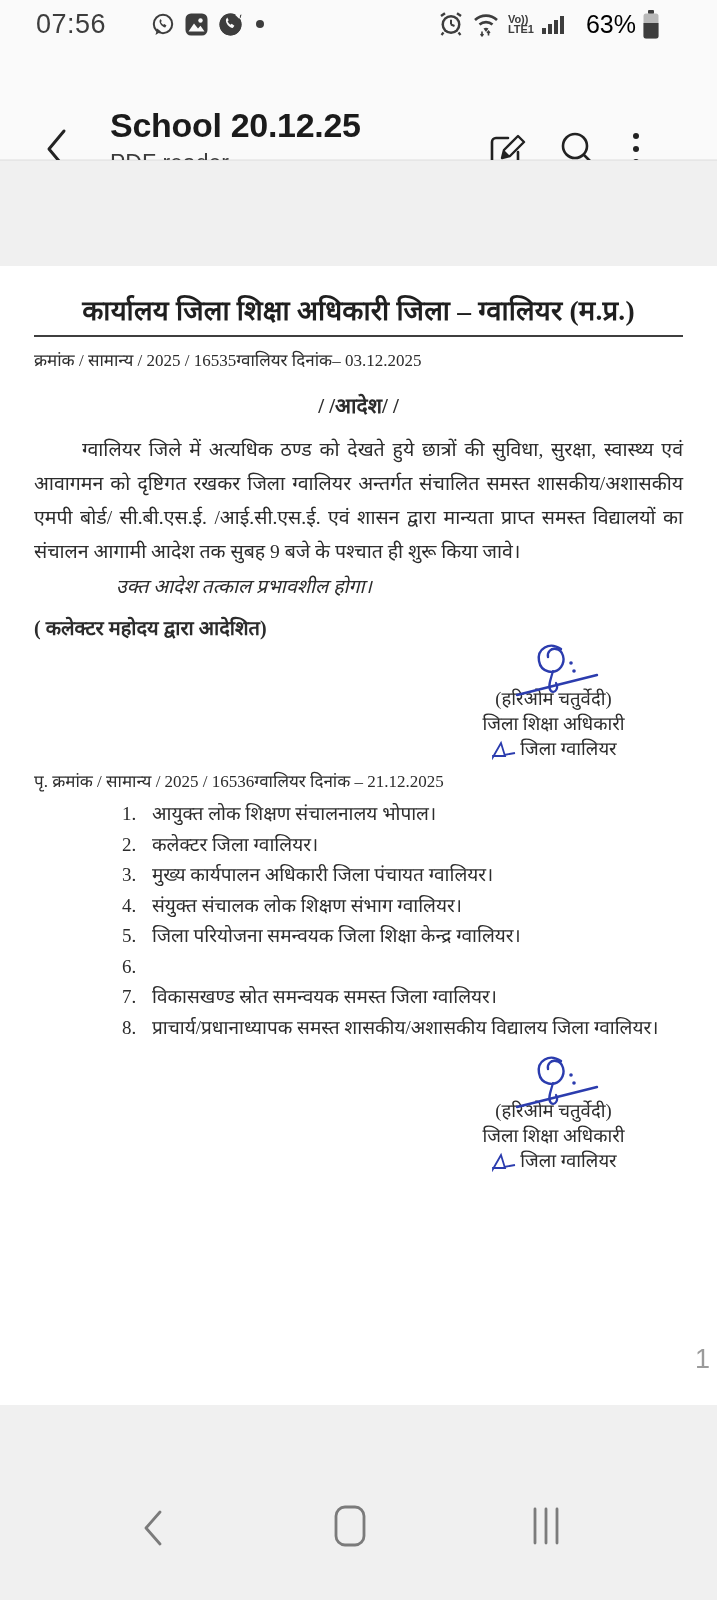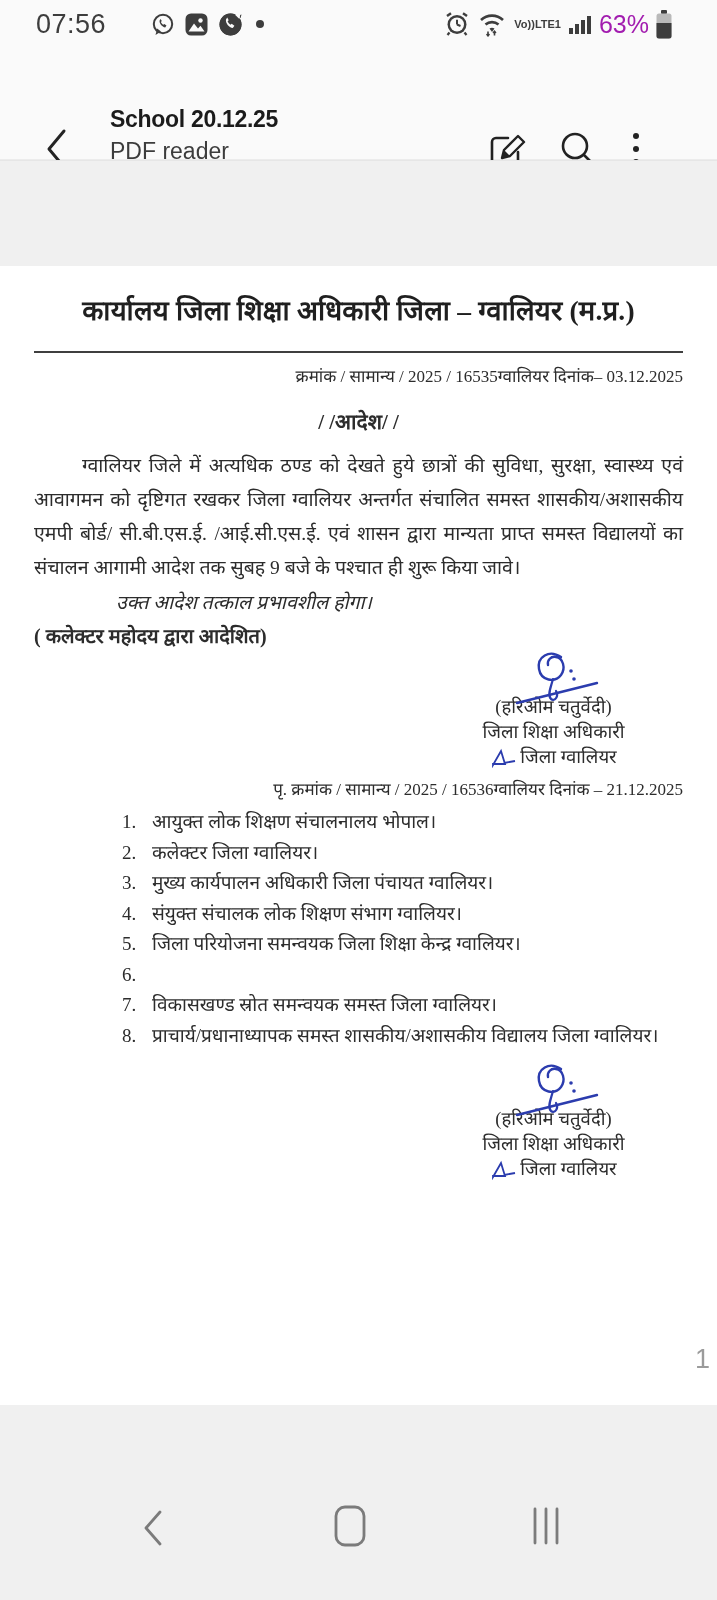--- a/index.html
+++ b/index.html
@@ -6,64 +6,64 @@
   html,body { width:717px; height:1600px; }
   body {
     font-family:"Liberation Sans", sans-serif;
     background:#f0f0f0; position:relative; overflow:hidden;
     color:#2e2e2e;
   }
   
   .status-bar {
     position:absolute; top:0; left:0; width:717px; height:48px;
     background:#fafafa; display:flex; align-items:center;
-    padding:0 45px 0 36px;
+    padding:0 58px 0 36px;
     gap:32px;
   }
   .sb-time { font-size:27px; color:#3d3d3d; letter-spacing:.5px; }
   .sb-left-icons { display:flex; align-items:center; gap:9px; margin-left:12px; }
   .sb-right { margin-left:auto; display:flex; align-items:center; gap:7px; }
-  .volte { display:flex; align-items:flex-start; line-height:10px; }
+  .volte { display:flex; flex-direction:column; align-items:flex-start; line-height:10px; }
   .volte span { font-size:11px; font-weight:bold; color:#3d3d3d; }
-  .sb-batt-pct { font-size:25px; color:#a21caf; margin-left:0; }
+  .sb-batt-pct { font-size:25px; color:#000000; margin-left:14px; }
   .notif-dot { width:8px; height:8px; border-radius:50%; background:#3d3d3d; margin-left:4px; }
 
   
   .app-header {
     position:absolute; top:48px; left:0; width:717px; height:112px;
     background:#fafafa; border-bottom:1px solid #ececec;
   }
   .hdr-back { position:absolute; left:42px; top:80px; width:30px; height:42px; cursor:pointer; }
   .hdr-titles { position:absolute; left:110px; top:58px; }
-  .hdr-title { font-size:23px; font-weight:bold; color:#1b1b1b; letter-spacing:-.3px; }
+  .hdr-title { font-size:34px; font-weight:bold; color:#1b1b1b; letter-spacing:-.3px; }
   .hdr-subtitle { font-size:23px; color:#3c3c3c; margin-top:5px; }
   .hdr-action { position:absolute; top:80px; cursor:pointer; }
   .hdr-edit { left:486px; }
   .hdr-search { left:556px; }
   .hdr-menu { left:630px; }
 
   
   .viewer { position:absolute; top:160px; left:0; width:717px; height:1440px; background:#f0f0f0; border-top:1px solid #e6e6e6; }
   .page {
     position:absolute; top:105px; left:0; width:717px; height:1139px;
     background:#ffffff; padding:25px 34px 0 34px;
     font-family:"Liberation Serif","DejaVu Serif",serif; color:#2c2c2c;
   }
   .letterhead {
     text-align:center; font-size:27.5px; font-weight:bold; color:#1f1f1f;
-    padding-bottom:23px; border-bottom:2.5px solid #3f3f3f; letter-spacing:.2px;
-  }
-  .ref-row { display:flex; justify-content:flex-end; margin-top:11px; font-size:17px; }
+    padding-bottom:7px; border-bottom:2.5px solid #3f3f3f; letter-spacing:.2px;
+  }
+  .ref-row { display:flex; justify-content:flex-start; margin-top:11px; font-size:17px; }
   .order-heading { text-align:center; font-weight:bold; font-size:21px; margin-top:20px; }
   .body-para {
     margin-top:14px; font-size:19.5px; line-height:34px;
     text-align:justify; text-indent:48px;
   }
   .body-para2 { margin-top:3px; font-size:19.5px; padding-left:82px; line-height:30px;font-style:italic; }
-  .ordered-by { margin-top:4px; font-size:20px; font-weight:bold; }
+  .ordered-by { margin-top:12px; font-size:20px; font-weight:bold; }
 
   .sig-block { width:215px; margin-left:auto; margin-right:22px; text-align:center; position:relative; }
   .sig-block.first { margin-top:0px; }
   .sig-block.second { margin-top:10px; }
   .sig-svg { display:block; margin:0 auto -16px auto; position:relative; z-index:2; }
   .sig-name { font-size:18.5px; white-space:nowrap; }
   .sig-title { font-size:18.5px; }
   .sig-place { font-size:18.5px; display:flex; align-items:flex-end; justify-content:center; gap:4px; }
 
   .cc-list { margin-top:7px; padding-left:88px; list-style:none; }

